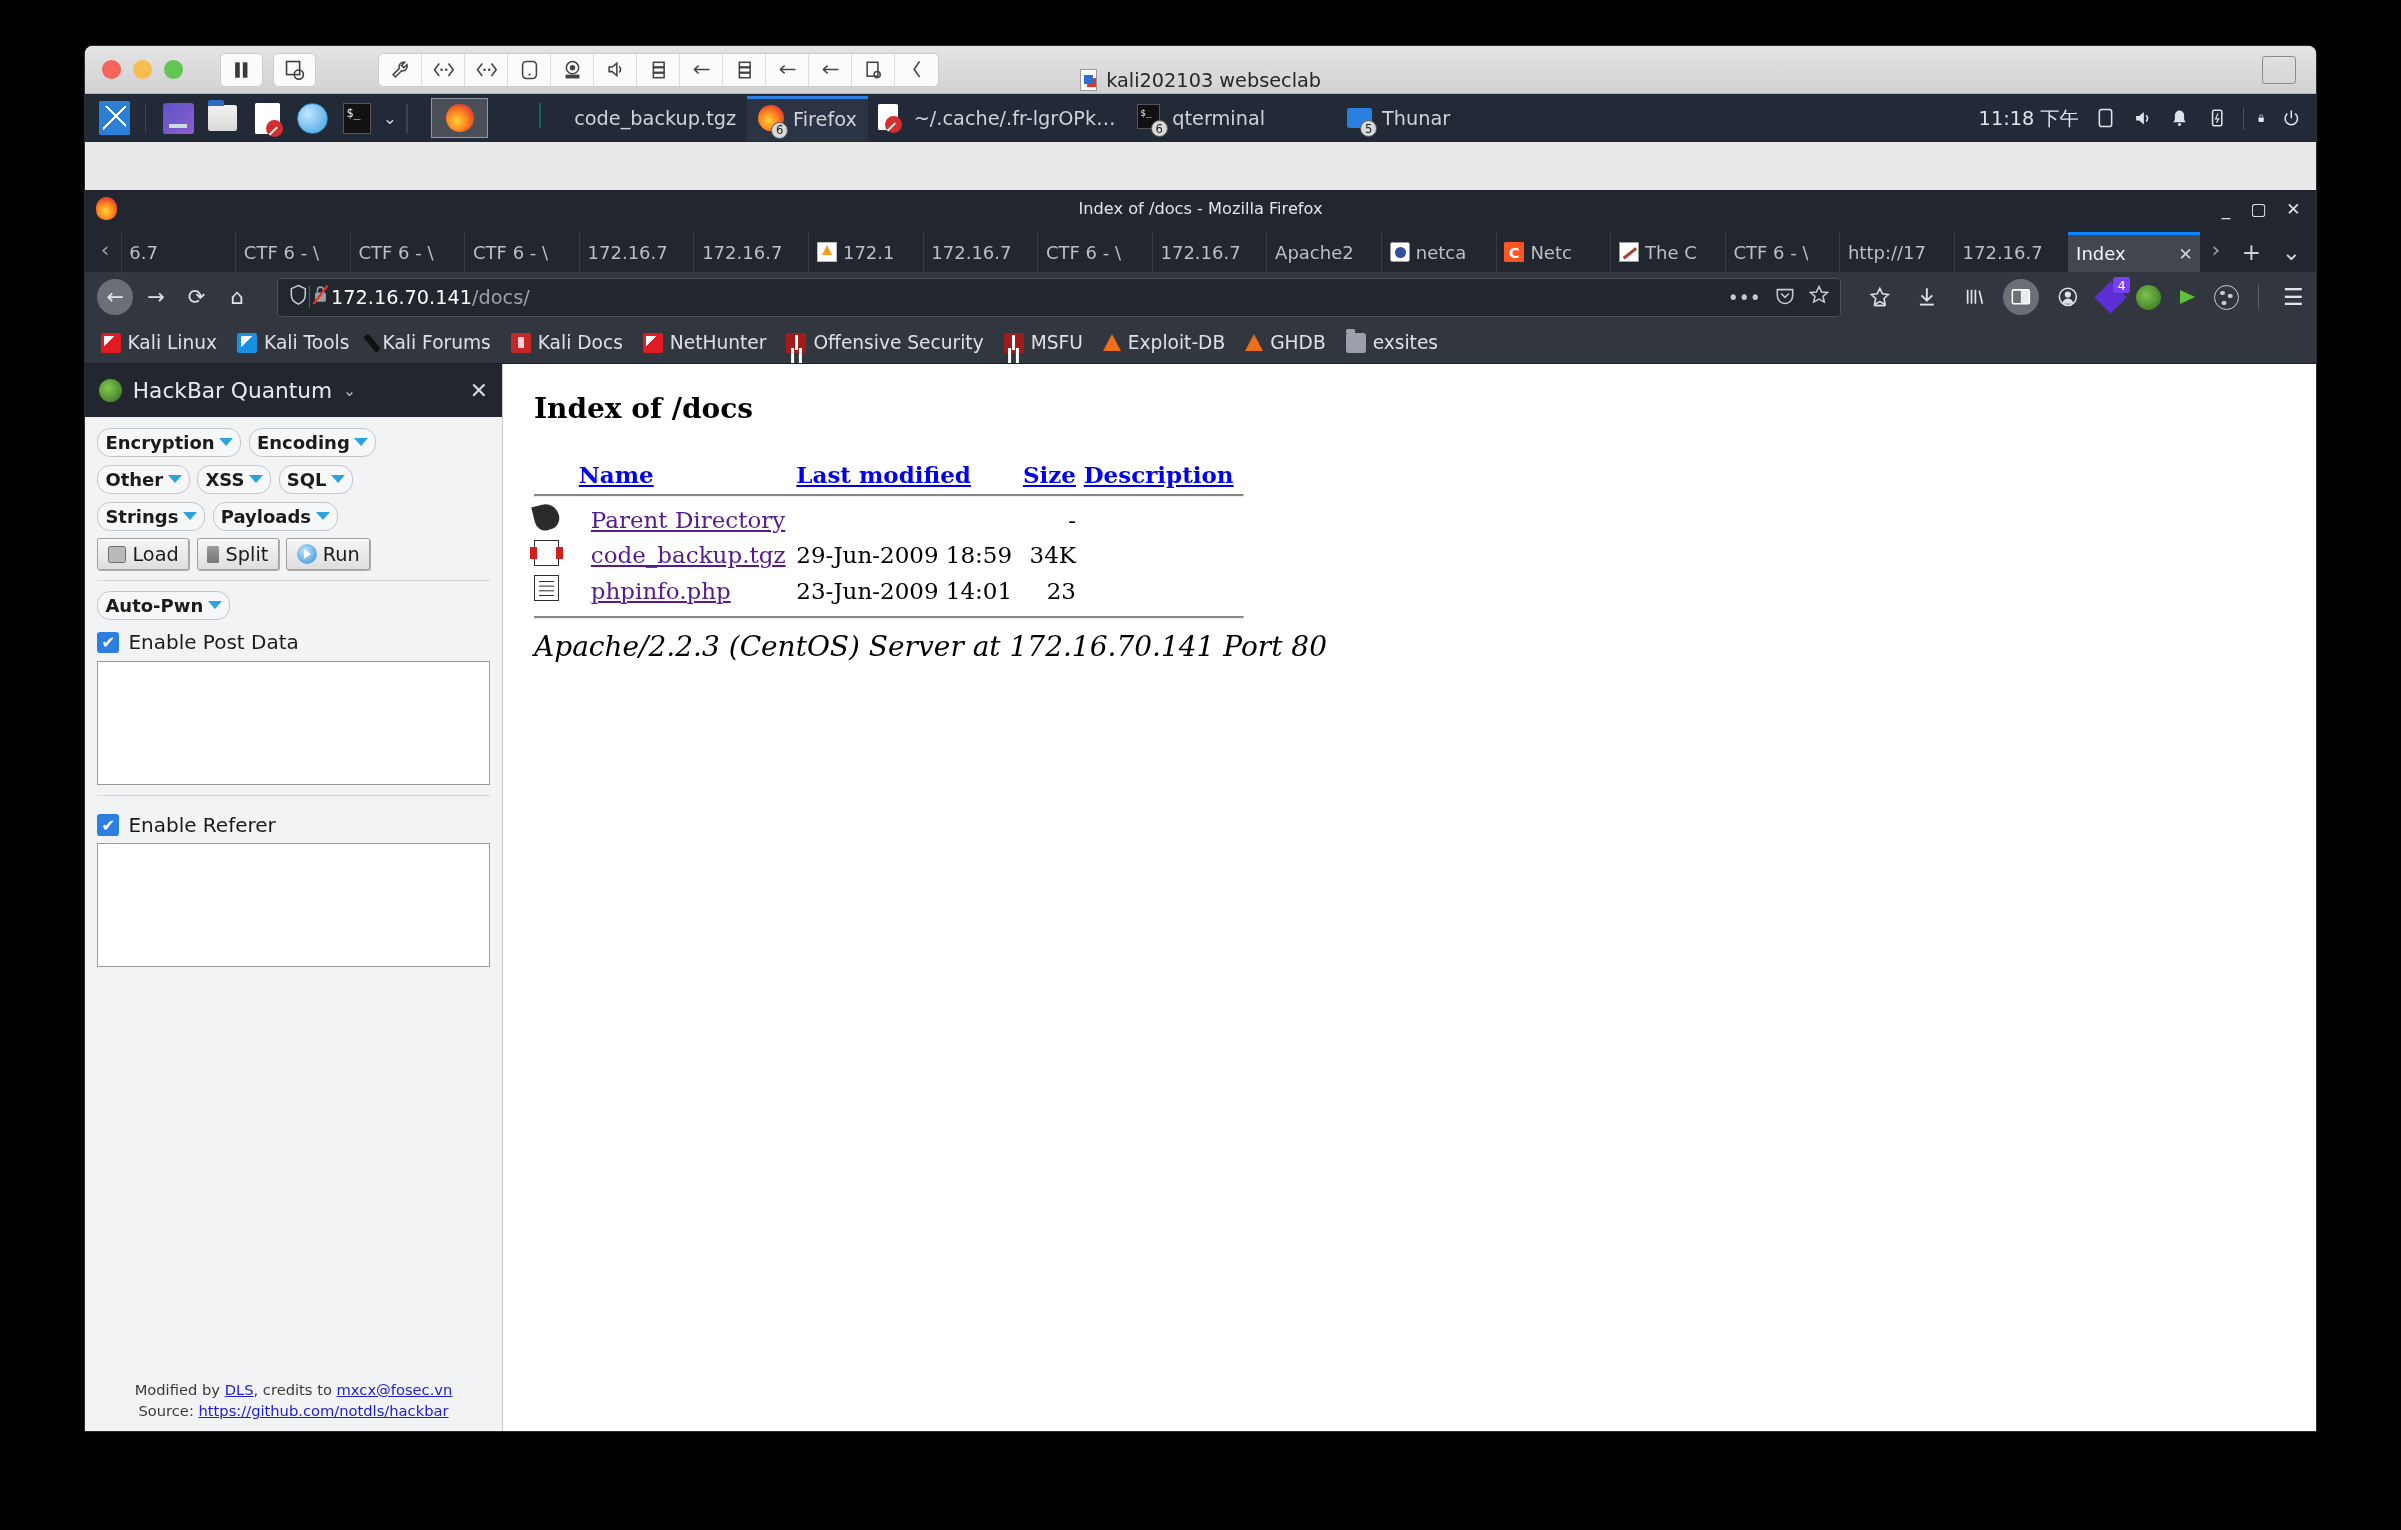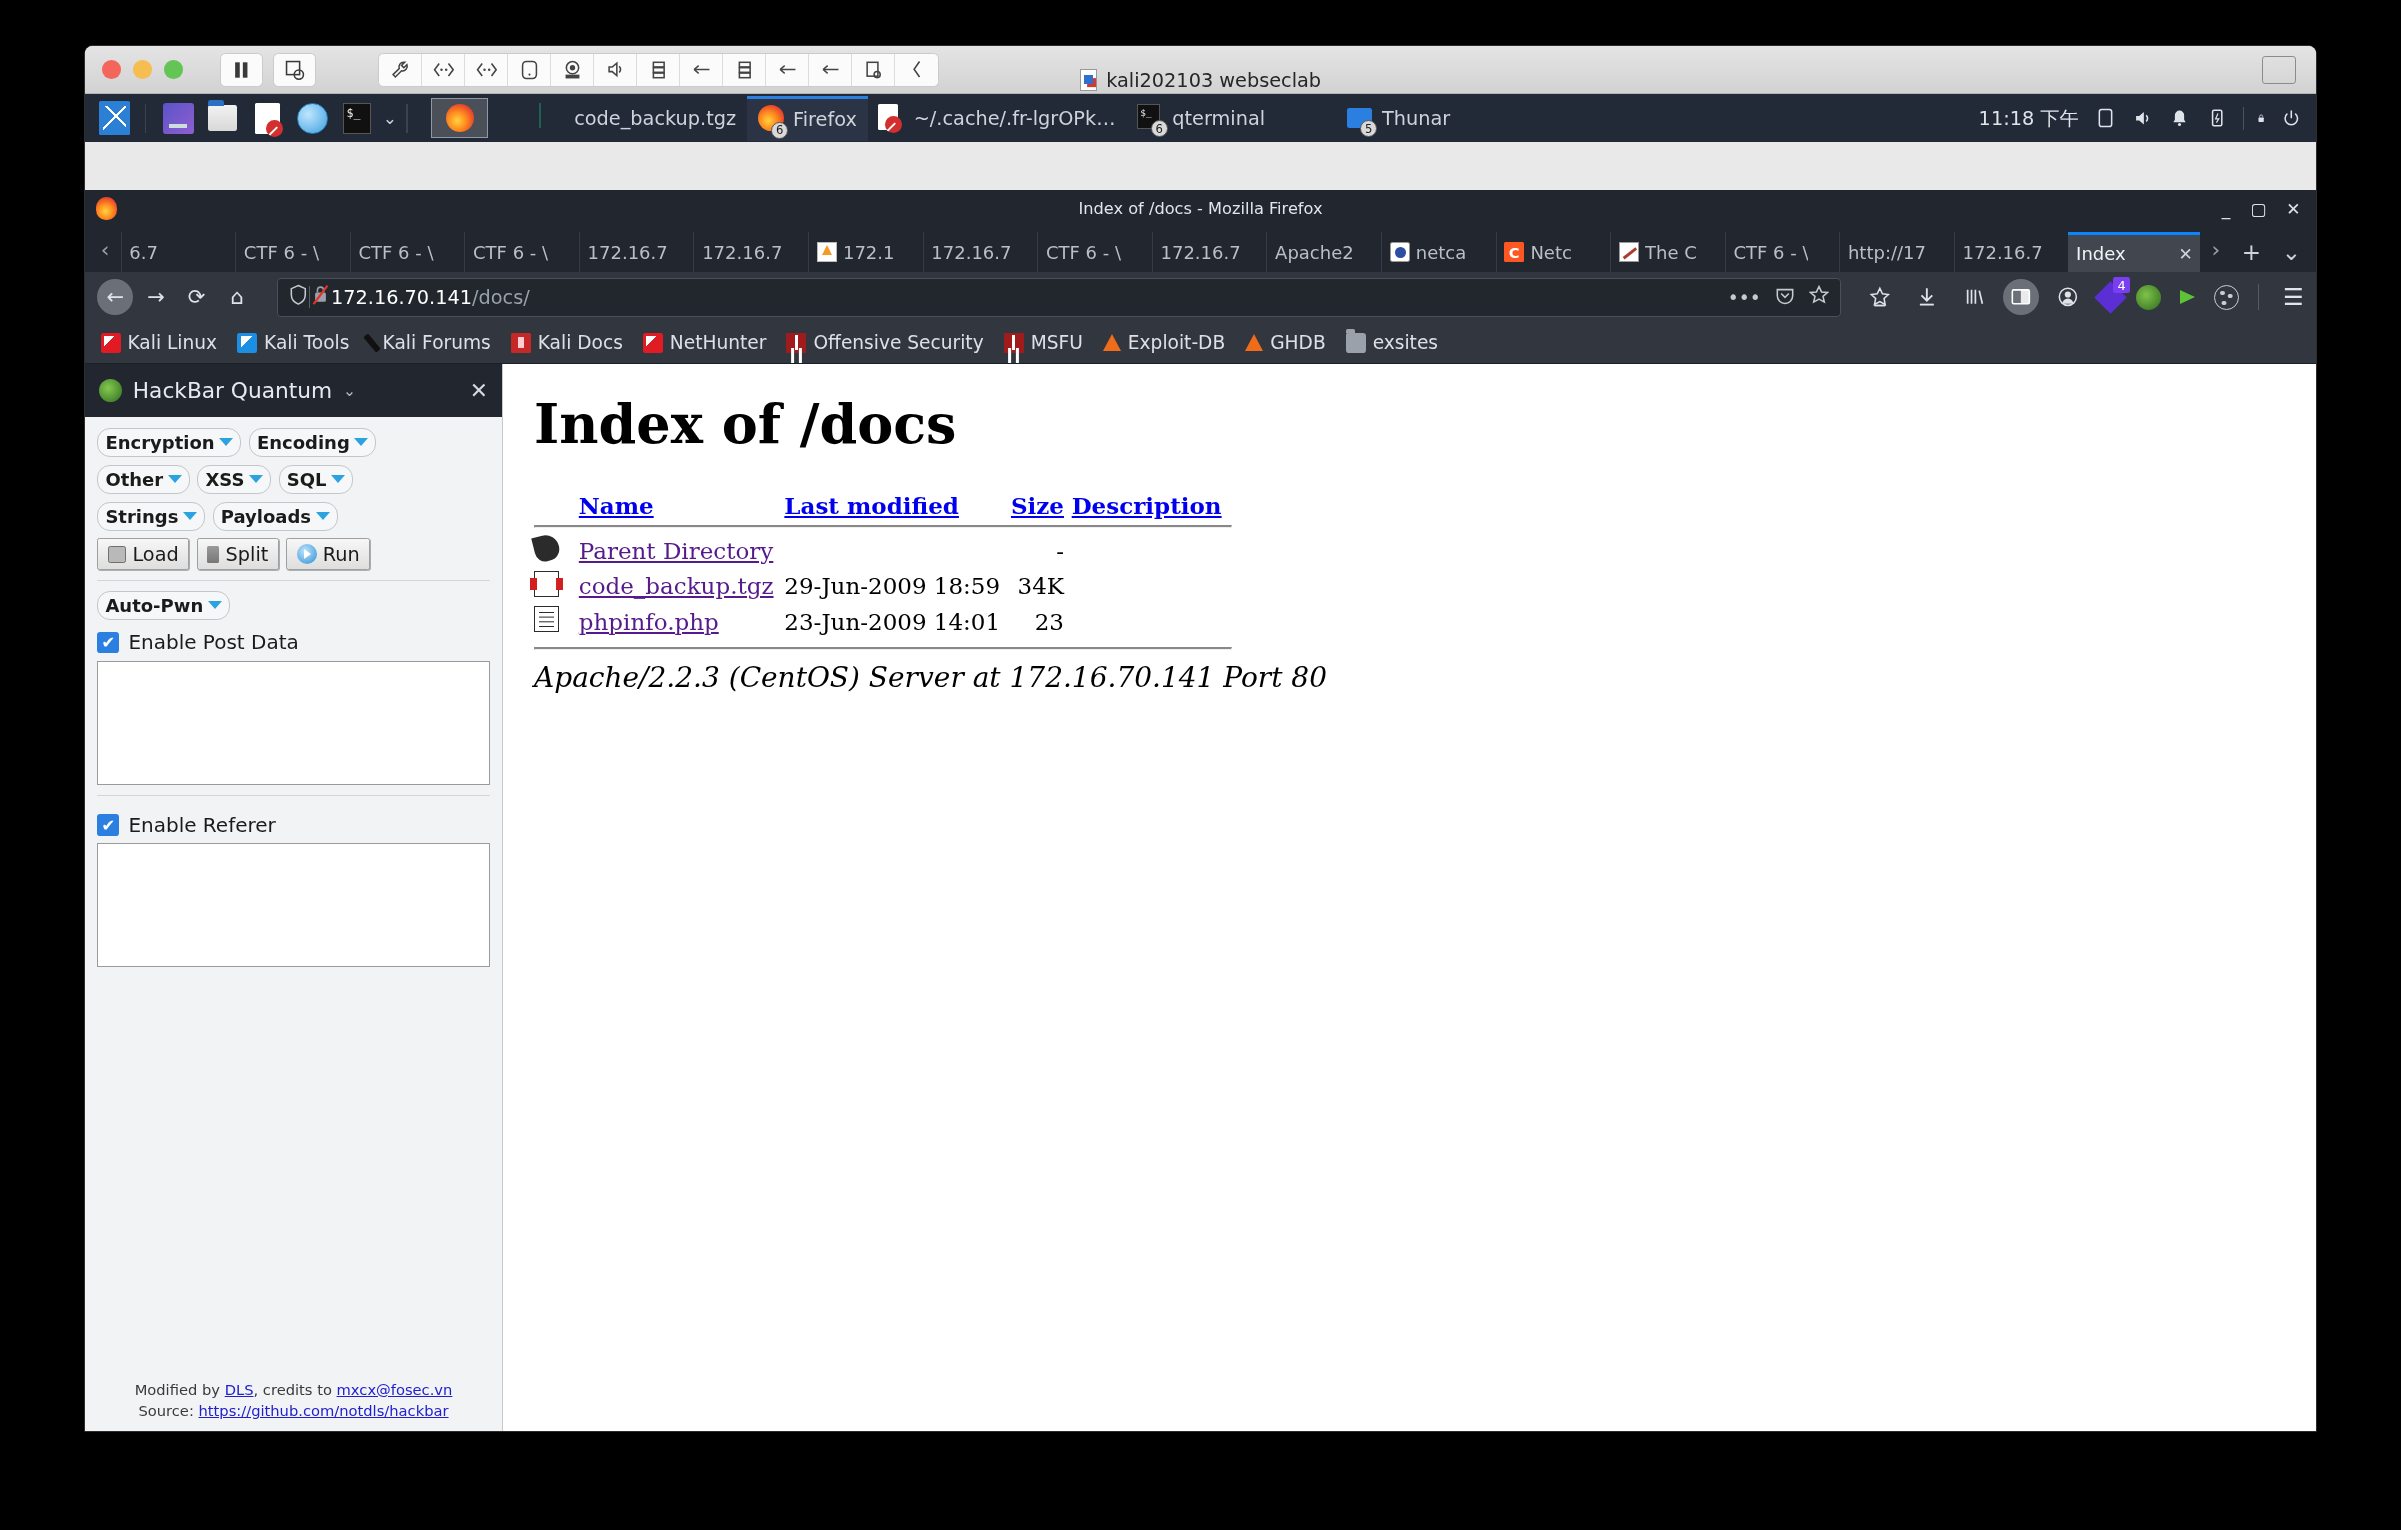--- a/index.html
+++ b/index.html
@@ -342,26 +342,26 @@
   .hb-check { display: flex; align-items: center; gap: 9.3px; font-size: 20px; color: #1b1b1b;
     margin: 7.7px 0 6.2px; }
   .cbox { width: 21.7px; height: 21.7px; background: #2a7fe0; border-radius: 3.1px;
     color: #fff; font-size: 16.2px; display: flex; align-items: center; justify-content: center; flex: none; }
   #sidebar-footer { padding: 0 7.7px 9.3px; text-align: center; font-size: 14.7px; color: #3a3a3a; line-height: 1.45; }
   #sidebar-footer a { color: #2020d0; text-decoration: underline; }
 
   
   #page { flex: 1; background: #fff; padding: 28px 31px; overflow: hidden;
     font-family: "DejaVu Serif", serif; color: #000; }
-  #page h1 { font-size: 54px; margin: 0 0 36px 0; font-weight: bold; }
+  #page h1 { font-size: 28px; margin: 0 0 36px 0; font-weight: bold; }
   #idx-table { border-collapse: collapse; font-size: 23px; }
   #idx-table th { text-align: left; padding: 0 10.8px 6.2px 0; }
   #idx-table th a { color: #0000ee; text-decoration: underline; }
   #idx-table td { padding: 2.3px 10.8px 2.3px 0; white-space: nowrap; vertical-align: middle; }
-  #idx-table td a { color: #551a8b; text-decoration: underline; }
+  #idx-table td a { color: #551a8b; text-decoration: underline; margin-left: 12px; }
   #idx-table .c-icon { width: 34px; padding-right: 4.6px; }
   #idx-table .c-size { text-align: right; padding-right: 7.7px; }
   .hrline { border-top: 2.3px solid #888; margin: 0; }
   #server-sig { font-style: italic; font-size: 28px; margin-top: 11px; }
 
   .fi { display: inline-block; width: 25px; height: 26px; position: relative; }
   .fi-up { background: #2b2b2b; border-radius: 0 60% 50% 45%; transform: rotate(-14deg); }
   .fi-comp { background: #fff; border: 1.5px solid #2b2b2b; }
   .fi-comp:before { content:''; position:absolute; left:-4.6px; top:6.2px; width:7px;height:12.4px;background:#d21f1f;}
   .fi-comp:after { content:''; position:absolute; right:-4.6px; top:6.2px; width:7px;height:12.4px;background:#d21f1f;}

